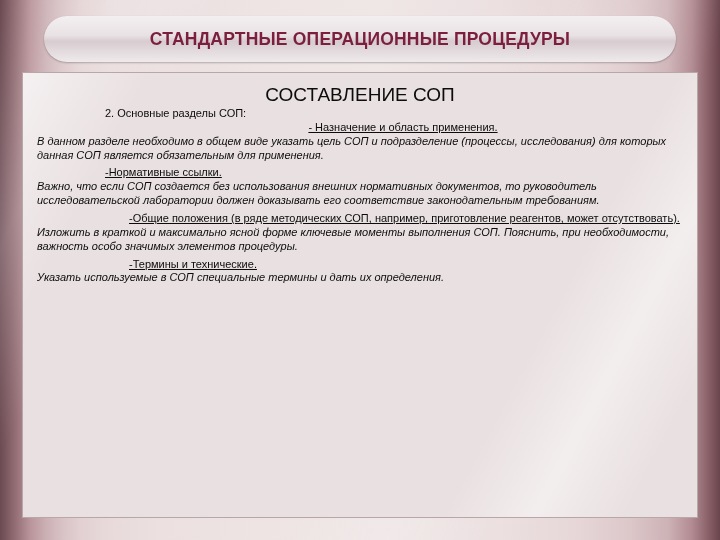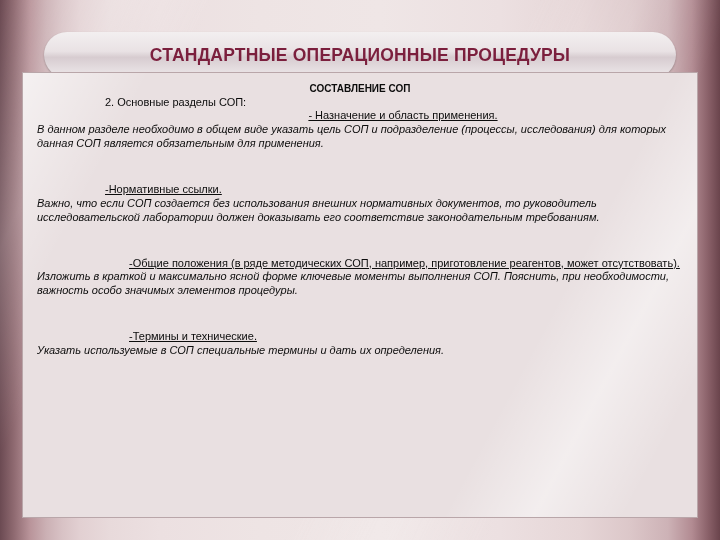--- a/index.html
+++ b/index.html
@@ -46,21 +46,21 @@
     background:
       linear-gradient(115deg, rgba(255,255,255,0.0) 0%, rgba(255,255,255,0.35) 12%, rgba(255,255,255,0.0) 22%),
       linear-gradient(115deg, rgba(255,255,255,0.0) 55%, rgba(255,255,255,0.25) 66%, rgba(255,255,255,0.0) 76%);
     opacity: .55;
   }
 
   
   .title-banner {
     position: absolute;
     left: 44px;
-    top: 32px;
+    top: 16px;
     width: 632px;
     height: 46px;
     border-radius: 23px / 23px;
     background:
       linear-gradient(180deg, #f3eff0 0%, #e9e2e4 42%, #d7ccd0 55%, #efeaec 100%),
       #e8e2e4;
     box-shadow: 0 1px 2px rgba(0,0,0,0.25);
     display: flex;
     align-items: center;
     justify-content: center;
@@ -105,24 +105,24 @@
     line-height: 1.26;
     font-style: italic;
     color: #0c0c0c;
   }
   .para.normal { font-style: normal; }
   .center { text-align: center; }
   .indent-1 { padding-left: 68px; }
   .indent-2 { padding-left: 86px; text-align: center; }
   .indent-3 { padding-left: 92px; }
   .underline { text-decoration: underline; }
-  .gap-md { margin-top: 32px; }
+  .gap-md { margin-top: 4px; }
   .small-head {
-    font-size: 10px;
-    font-weight: bold;
+    font-size: 19px;
+    font-weight: normal;
     font-style: normal;
   }
 </style>
 </head>
 <body>
 
 <div class="slide">
   <div class="sheen"></div>
 
   <div class="title-banner">

